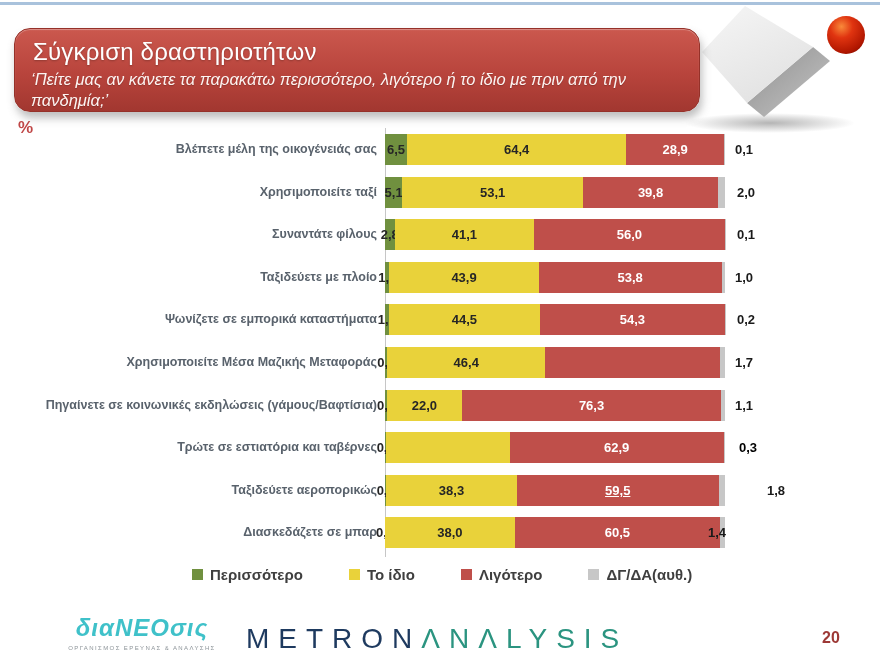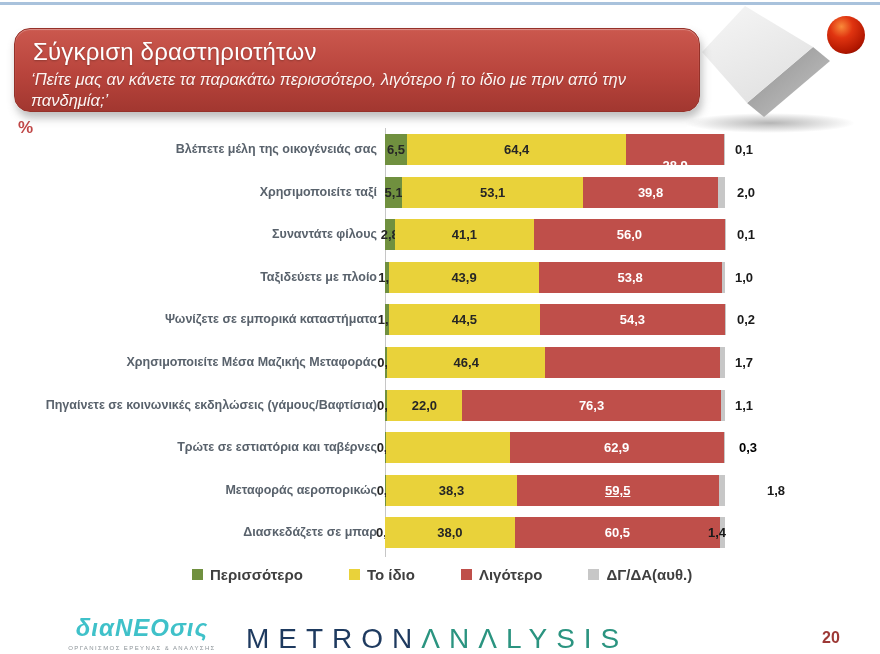--- a/index.html
+++ b/index.html
@@ -92,21 +92,21 @@
 
 <div id="chart">
   <div class="axis-line"></div>
 <div class="cat-label" style="top: 134px; line-height: 31px; height: 31px;">Βλέπετε μέλη της οικογένειάς σας</div>
     <div class="track" style="left: 385px; top: 134px; width: 340px; height: 31px;">
       <div class="seg" style="left: 0px; width: 22.1px; background: rgb(112, 144, 63);"></div>
       <span class="vlab" style="line-height: 31px; height: 31px; left: 11.05px; transform: translateX(-50%); color: rgb(38, 38, 38);">6,5</span>
       <div class="seg" style="left: 22.1px; width: 218.96px; background: rgb(233, 210, 58);"></div>
       <span class="vlab" style="line-height: 31px; height: 31px; left: 131.58px; transform: translateX(-50%); color: rgb(38, 38, 38);">64,4</span>
       <div class="seg" style="left: 241.06px; width: 98.26px; background: rgb(191, 79, 74);"></div>
-      <span class="vlab" style="line-height: 31px; height: 31px; left: 290.19px; transform: translateX(-50%); color: rgb(255, 255, 255); margin-top: 16px;">28,9</span>
+      <span class="vlab" style="line-height: 31px; height: 31px; left: 290.19px; transform: translateX(-50%); color: rgb(255, 255, 255);">28,9</span>
       <div class="seg" style="left: 339.32px; width: 0.34px; background: rgb(199, 199, 199);"></div>
       <span class="vlab" style="line-height: 31px; height: 31px; left: 350px; color: rgb(26, 26, 26);">0,1</span>
     </div>
     <div class="cat-label" style="top: 177px; line-height: 31px; height: 31px;">Χρησιμοποιείτε ταξί</div>
     <div class="track" style="left: 385px; top: 177px; width: 340px; height: 31px;">
       <div class="seg" style="left: 0px; width: 17.34px; background: rgb(112, 144, 63);"></div>
       <span class="vlab" style="line-height: 31px; height: 31px; left: 8.67px; transform: translateX(-50%); color: rgb(38, 38, 38);">5,1</span>
       <div class="seg" style="left: 17.34px; width: 180.54px; background: rgb(233, 210, 58);"></div>
       <span class="vlab" style="line-height: 31px; height: 31px; left: 107.61px; transform: translateX(-50%); color: rgb(38, 38, 38);">53,1</span>
       <div class="seg" style="left: 197.88px; width: 135.32px; background: rgb(191, 79, 74);"></div>
@@ -173,21 +173,21 @@
     <div class="track" style="left: 385px; top: 432px; width: 340px; height: 31px;">
       <div class="seg" style="left: 0px; width: 1.36px; background: rgb(112, 144, 63);"></div>
       <span class="vlab" style="line-height: 31px; height: 31px; left: 0.68px; transform: translateX(-50%); color: rgb(38, 38, 38);">0,4</span>
       <div class="seg" style="left: 1.36px; width: 123.42px; background: rgb(233, 210, 58);"></div>
       <span class="vlab" style="line-height: 31px; height: 31px; left: 63.07px; transform: translateX(-50%); color: rgb(38, 38, 38); margin-top: 48px;">36,3</span>
       <div class="seg" style="left: 124.78px; width: 213.86px; background: rgb(191, 79, 74);"></div>
       <span class="vlab" style="line-height: 31px; height: 31px; left: 231.71px; transform: translateX(-50%); color: rgb(255, 255, 255);">62,9</span>
       <div class="seg" style="left: 338.64px; width: 1.02px; background: rgb(199, 199, 199);"></div>
       <span class="vlab" style="line-height: 31px; height: 31px; left: 354px; color: #000000;">0,3</span>
     </div>
-    <div class="cat-label" style="top: 475px; line-height: 31px; height: 31px;">Μεταφοράς αεροπορικώς</div>
+    <div class="cat-label" style="top: 475px; line-height: 31px; height: 31px;">Ταξιδεύετε αεροπορικώς</div>
     <div class="track" style="left: 385px; top: 475px; width: 340px; height: 31px;">
       <div class="seg" style="left: 0px; width: 1.36px; background: rgb(112, 144, 63);"></div>
       <span class="vlab" style="line-height: 31px; height: 31px; left: 0.68px; transform: translateX(-50%); color: rgb(38, 38, 38);">0,4</span>
       <div class="seg" style="left: 1.36px; width: 130.22px; background: rgb(233, 210, 58);"></div>
       <span class="vlab" style="line-height: 31px; height: 31px; left: 66.47px; transform: translateX(-50%); color: rgb(38, 38, 38);">38,3</span>
       <div class="seg" style="left: 131.58px; width: 202.3px; background: rgb(191, 79, 74);"></div>
       <span class="vlab" style="line-height: 31px; height: 31px; left: 232.73px; transform: translateX(-50%); color: rgb(255, 255, 255); text-decoration: underline;">59,5</span>
       <div class="seg" style="left: 333.88px; width: 6.12px; background: rgb(199, 199, 199);"></div>
       <span class="vlab" style="line-height: 31px; height: 31px; left: 382px; color: rgb(26, 26, 26);">1,8</span>
     </div>

